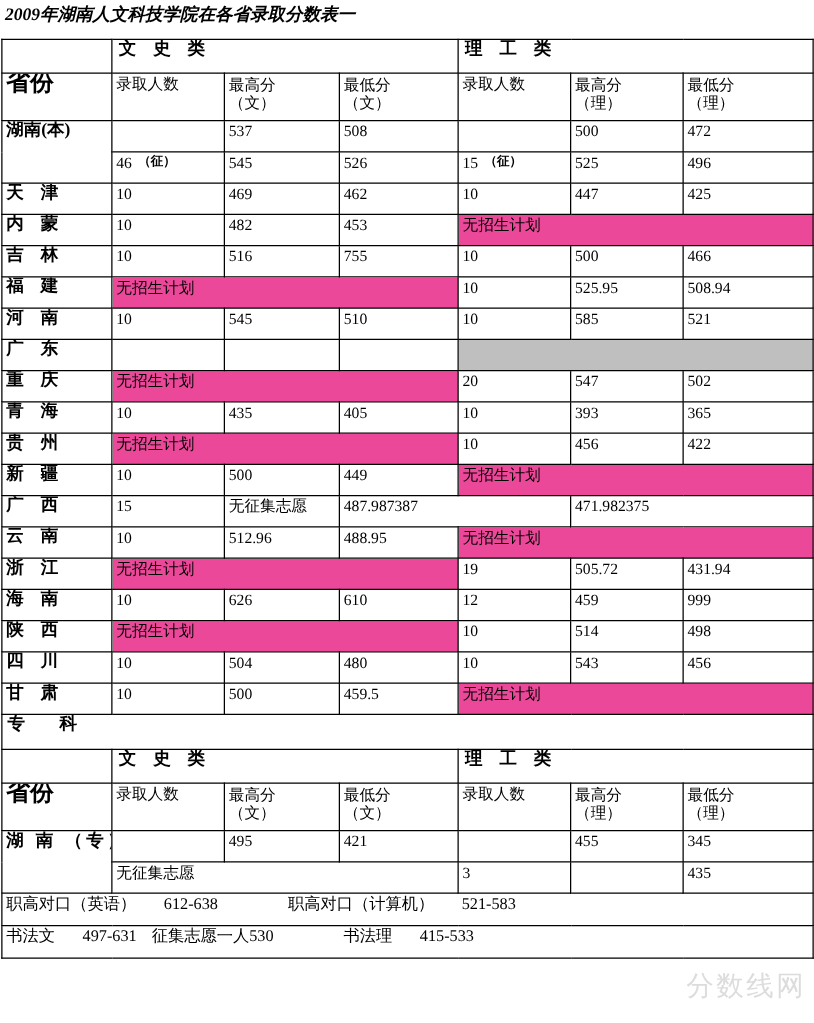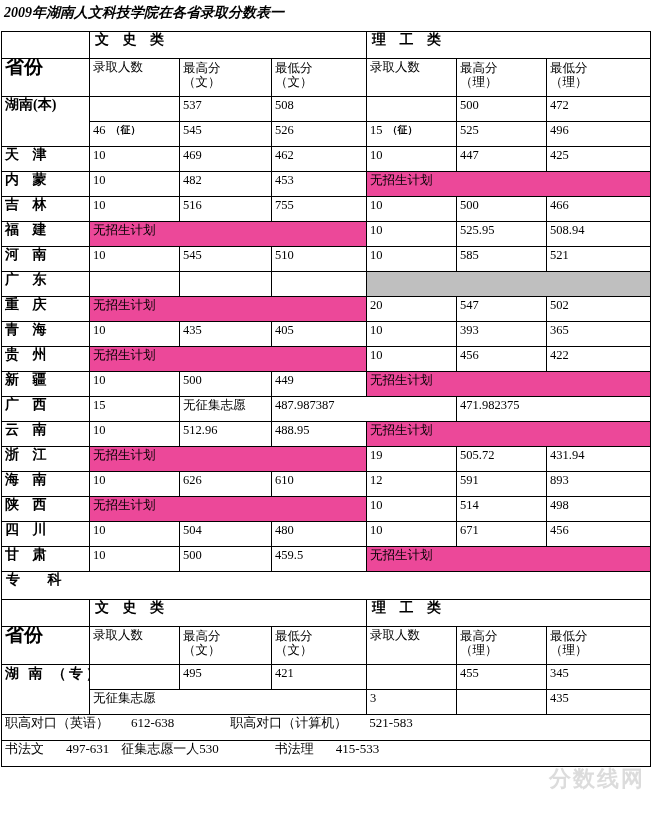--- a/index.html
+++ b/index.html
@@ -124,28 +124,27 @@
     height: 23px;
     vertical-align: middle;
     font-size: 13px;
   }
   .fn-gap { display: inline-block; width: 22px; }
   .fn-gap-sm { display: inline-block; width: 12px; }
   .fn-gap-lg { display: inline-block; width: 56px; }
   .wm {
     position: absolute;
     right: 6px;
-    bottom: 24px;
+    bottom: 14px;
     font-size: 22px;
     color: rgba(140,140,140,0.30);
     letter-spacing: 2px;
     font-family: "Liberation Sans", sans-serif;
     pointer-events: none;
     user-select: none;
-    font-weight: bold;
   }
 </style>
 </head>
 <body>
 
 <div id="page">
 
   <div class="doc-title">2009年湖南人文科技学院在各省录取分数表一</div>
 
   <table class="score-table">
@@ -318,39 +317,39 @@
         <td class="data">505.72</td>
         <td class="data">431.94</td>
       </tr>
 
       <tr>
         <td class="prov">海 南</td>
         <td class="data">10</td>
         <td class="data">626</td>
         <td class="data">610</td>
         <td class="data">12</td>
-        <td class="data">591</td>
-        <td class="data">893</td>
+        <td class="data">459</td>
+        <td class="data">999</td>
       </tr>
 
       <tr>
         <td class="prov">陕 西</td>
         <td class="noplan" colspan="3">无招生计划</td>
         <td class="data">10</td>
         <td class="data">514</td>
         <td class="data">498</td>
       </tr>
 
       <tr>
         <td class="prov">四 川</td>
         <td class="data">10</td>
         <td class="data">504</td>
         <td class="data">480</td>
         <td class="data">10</td>
-        <td class="data">671</td>
+        <td class="data">543</td>
         <td class="data">456</td>
       </tr>
 
       <tr>
         <td class="prov">甘 肃</td>
         <td class="data">10</td>
         <td class="data">500</td>
         <td class="data">459.5</td>
         <td class="noplan" colspan="3">无招生计划</td>
       </tr>

